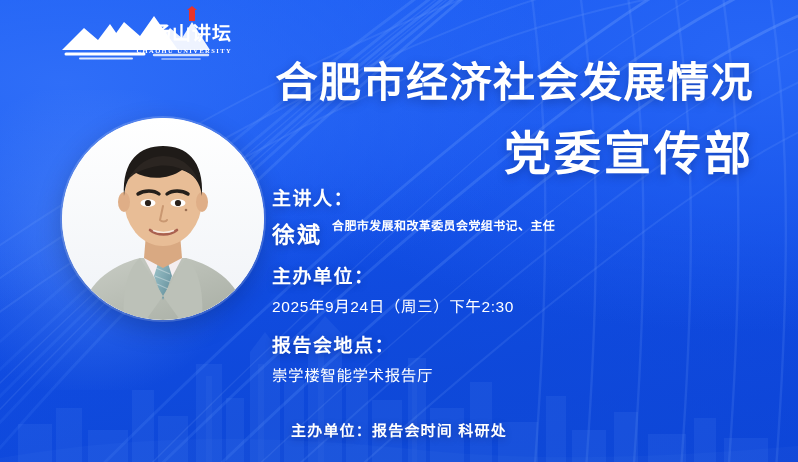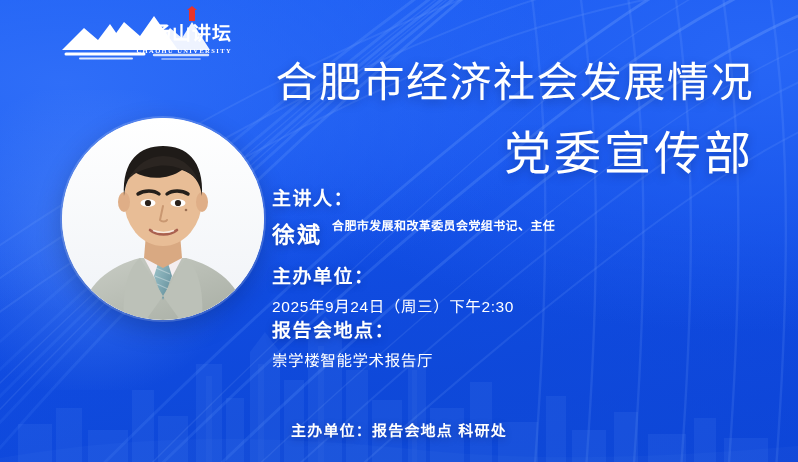--- a/index.html
+++ b/index.html
@@ -80,21 +80,21 @@
   .portrait svg { width: 100%; height: 100%; display: block; }
 
   
   .headline {
     position: absolute;
     left: 0;
     right: 44px;
     top: 58px;
     text-align: right;
     color: #ffffff;
-    font-weight: 400;
+    font-weight: 700;
     letter-spacing: 1.5px;
     text-shadow: 0 3px 10px rgba(3,24,86,.35);
   }
   .headline .line1 {
     font-size: 42px;
     line-height: 50px;
     white-space: nowrap;
   }
   .headline .line2 {
     font-size: 47px;
@@ -136,21 +136,21 @@
     letter-spacing: .4px;
     margin-left: 10px;
     white-space: nowrap;
   }
   .d-value {
     font-size: 15.5px;
     font-weight: 400;
     letter-spacing: .6px;
     line-height: 22px;
     margin-top: 6px;
-    margin-bottom: 0;
+    margin-bottom: 15px;
     white-space: nowrap;
   }
   .d-value.last { margin-bottom: 0; }
 
   
   .footer {
     position: absolute;
     left: 0;
     right: 0;
     bottom: 22px;
@@ -360,15 +360,15 @@
       <span class="d-role">合肥市发展和改革委员会党组书记、主任</span>
     </div>
 
     <div class="d-label">主办单位：</div>
     <div class="d-value">2025年9月24日（周三）下午2:30</div>
 
     <div class="d-label">报告会地点：</div>
     <div class="d-value last">崇学楼智能学术报告厅</div>
   </div>
 
-  <div class="footer">主办单位：报告会地点  科研处</div>
+  <div class="footer">主办单位：报告会时间  科研处</div>
 
 </div>
 
 </body></html>

